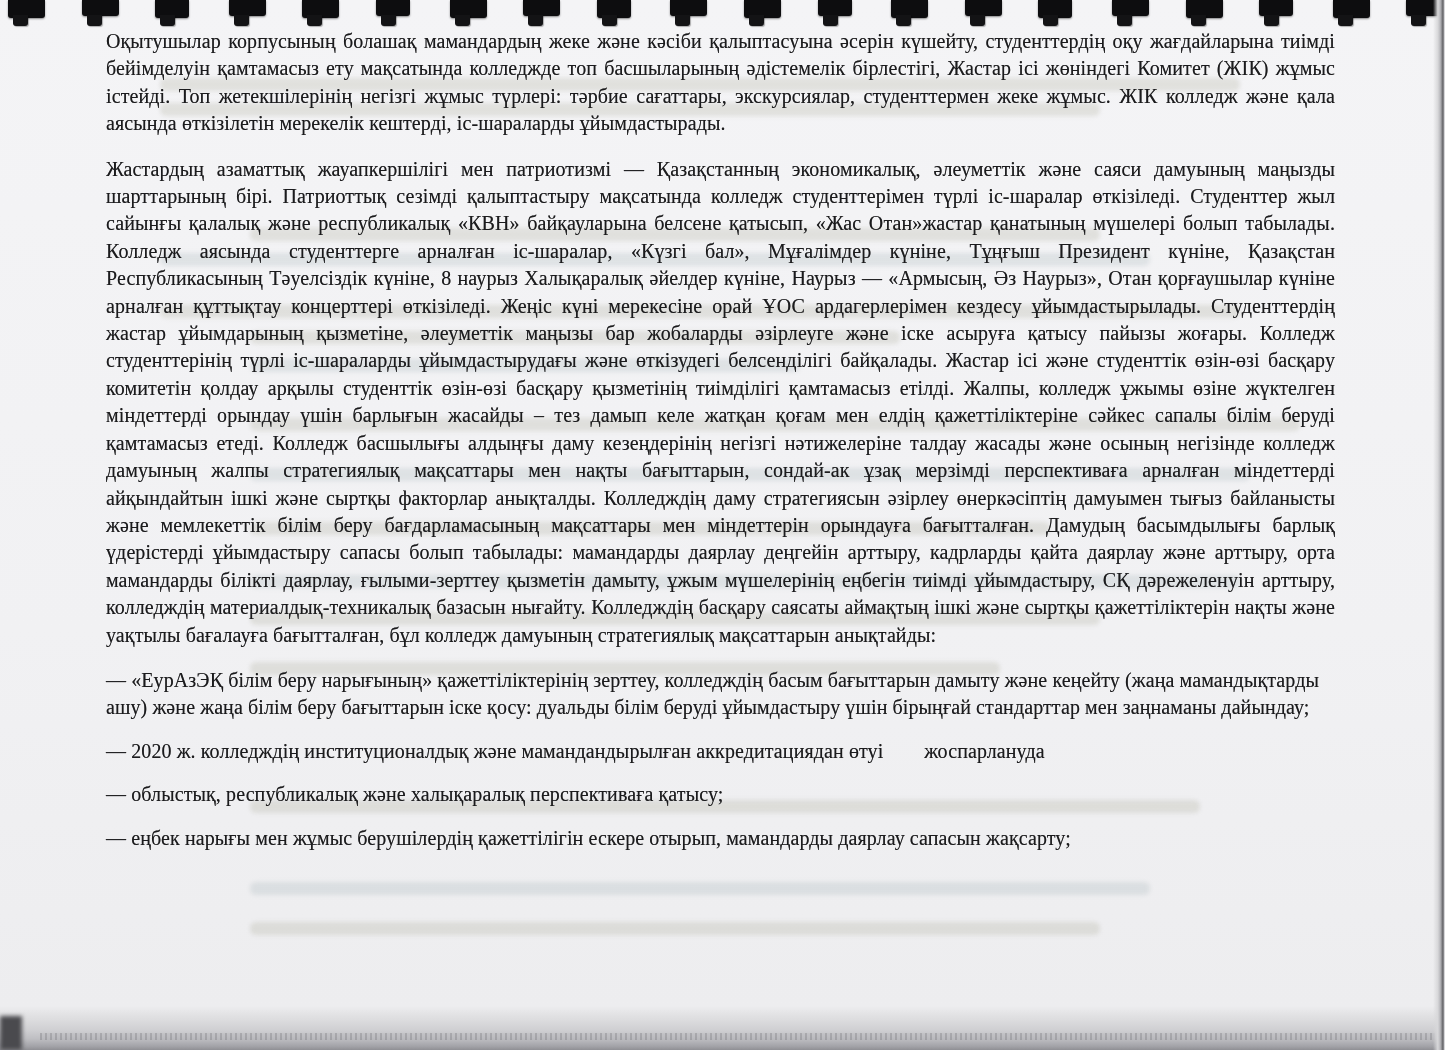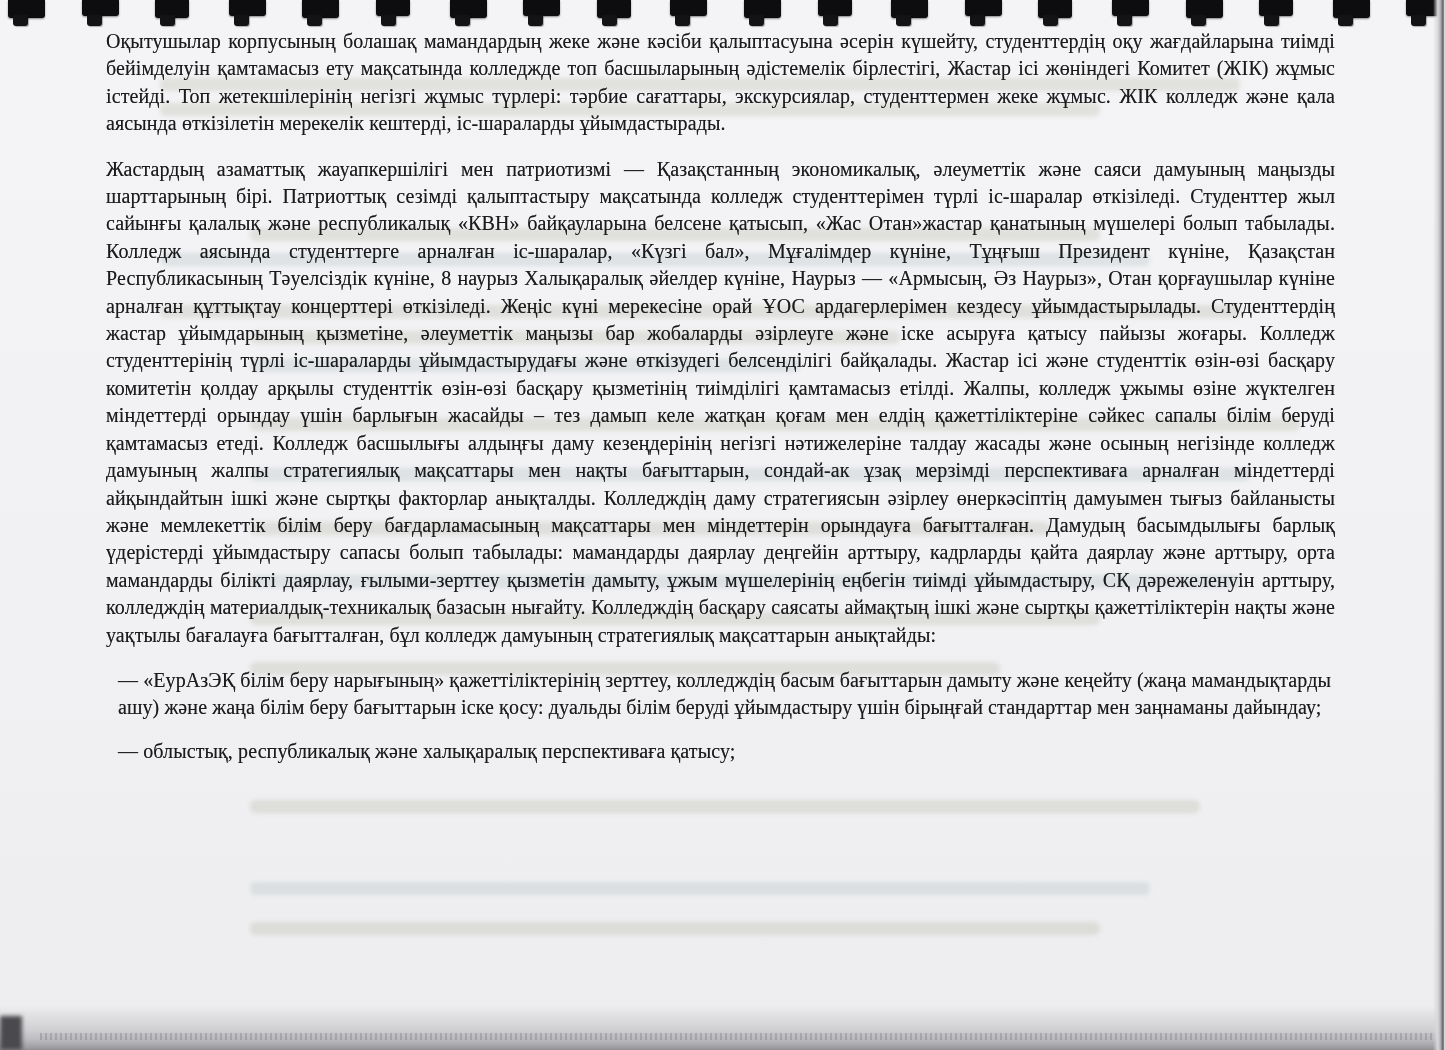--- a/index.html
+++ b/index.html
@@ -60,21 +60,21 @@
     letter-spacing: 0.1px;
   }
   .content p {
     margin: 0 0 18px 0;
     text-align: justify;
     white-space: pre-wrap;
     text-shadow: 0 0 0.4px rgba(30,30,30,0.55);
   }
   .content p.bullet {
     text-align: left;
-    margin: 0 0 16px 12px;
+    margin: 0 0 16px 0;
   }
   
   .ghosts { position: absolute; inset: 0; z-index: 1; pointer-events: none; }
   .ghost {
     position: absolute;
     height: 13px;
     border-radius: 6px;
     background: rgba(148, 150, 126, 0.20);
     filter: blur(2.2px);
   }
@@ -171,20 +171,22 @@
       <span class="loop" style="left: 1185.6px;"></span>
       <span class="loop" style="left: 1259.2px;"></span>
       <span class="loop" style="left: 1332.8px;"></span>
       <span class="loop" style="left: 1406.4px;"></span>
     </div>
 
   <div class="content">
     <p>Оқытушылар корпусының болашақ мамандардың жеке және кәсіби қалыптасуына әсерін күшейту, студенттердің оқу жағдайларына тиімді бейімделуін қамтамасыз ету мақсатында колледжде топ басшыларының әдістемелік бірлестігі, Жастар ісі жөніндегі Комитет (ЖІК) жұмыс істейді. Топ жетекшілерінің негізгі жұмыс түрлері: тәрбие сағаттары, экскурсиялар, студенттермен жеке жұмыс. ЖІК колледж және қала аясында өткізілетін мерекелік кештерді, іс-шараларды ұйымдастырады.</p>
     <p>Жастардың азаматтық жауапкершілігі мен патриотизмі — Қазақстанның экономикалық, әлеуметтік және саяси дамуының маңызды шарттарының бірі. Патриоттық сезімді қалыптастыру мақсатында колледж студенттерімен түрлі іс-шаралар өткізіледі. Студенттер жыл сайынғы қалалық және республикалық «КВН» байқауларына белсене қатысып, «Жас Отан»жастар қанатының мүшелері болып табылады. Колледж аясында студенттерге арналған іс-шаралар, «Күзгі бал», Мұғалімдер күніне, Тұңғыш Президент күніне, Қазақстан Республикасының Тәуелсіздік күніне, 8 наурыз Халықаралық әйелдер күніне, Наурыз — «Армысың, Әз Наурыз», Отан қорғаушылар күніне арналған құттықтау концерттері өткізіледі. Жеңіс күні мерекесіне орай ҰОС ардагерлерімен кездесу ұйымдастырылады. Студенттердің жастар ұйымдарының қызметіне, әлеуметтік маңызы бар жобаларды әзірлеуге және іске асыруға қатысу пайызы жоғары. Колледж студенттерінің түрлі іс-шараларды ұйымдастырудағы және өткізудегі белсенділігі байқалады. Жастар ісі және студенттік өзін-өзі басқару комитетін қолдау арқылы студенттік өзін-өзі басқару қызметінің тиімділігі қамтамасыз етілді. Жалпы, колледж ұжымы өзіне жүктелген міндеттерді орындау үшін барлығын жасайды – тез дамып келе жатқан қоғам мен елдің қажеттіліктеріне сәйкес сапалы білім беруді қамтамасыз етеді. Колледж басшылығы алдыңғы даму кезеңдерінің негізгі нәтижелеріне талдау жасады және осының негізінде колледж дамуының жалпы стратегиялық мақсаттары мен нақты бағыттарын, сондай-ак ұзақ мерзімді перспективаға арналған міндеттерді айқындайтын ішкі және сыртқы факторлар анықталды. Колледждің даму стратегиясын әзірлеу өнеркәсіптің дамуымен тығыз байланысты және мемлекеттік білім беру бағдарламасының мақсаттары мен міндеттерін орындауға бағытталған. Дамудың басымдылығы барлық үдерістерді ұйымдастыру сапасы болып табылады: мамандарды даярлау деңгейін арттыру, кадрларды қайта даярлау және арттыру, орта мамандарды білікті даярлау, ғылыми-зерттеу қызметін дамыту, ұжым мүшелерінің еңбегін тиімді ұйымдастыру, СҚ дәрежеленуін арттыру, колледждің материалдық-техникалық базасын нығайту. Колледждің басқару саясаты аймақтың ішкі және сыртқы қажеттіліктерін нақты және уақтылы бағалауға бағытталған, бұл колледж дамуының стратегиялық мақсаттарын анықтайды:</p>
     <p class="bullet">— «ЕурАзЭҚ білім беру нарығының» қажеттіліктерінің зерттеу, колледждің басым бағыттарын дамыту және кеңейту (жаңа мамандықтарды ашу) және жаңа білім беру бағыттарын іске қосу: дуальды білім беруді ұйымдастыру үшін бірыңғай стандарттар мен заңнаманы дайындау;</p>
+    <p class="bullet">— 2020 ж. колледждің институционалдық және мамандандырылған аккредитациядан өтуі        жоспарлануда</p>
     <p class="bullet">— облыстық, республикалық және халықаралық перспективаға қатысу;</p>
+    <p class="bullet">— еңбек нарығы мен жұмыс берушілердің қажеттілігін ескере отырып, мамандарды даярлау сапасын жақсарту;</p>
   </div>
 
   <div class="bottom-edge"></div>
   <div class="corner-dark"></div>
   <div class="right-edge"></div>
 
 </div>
 
 </body></html>

